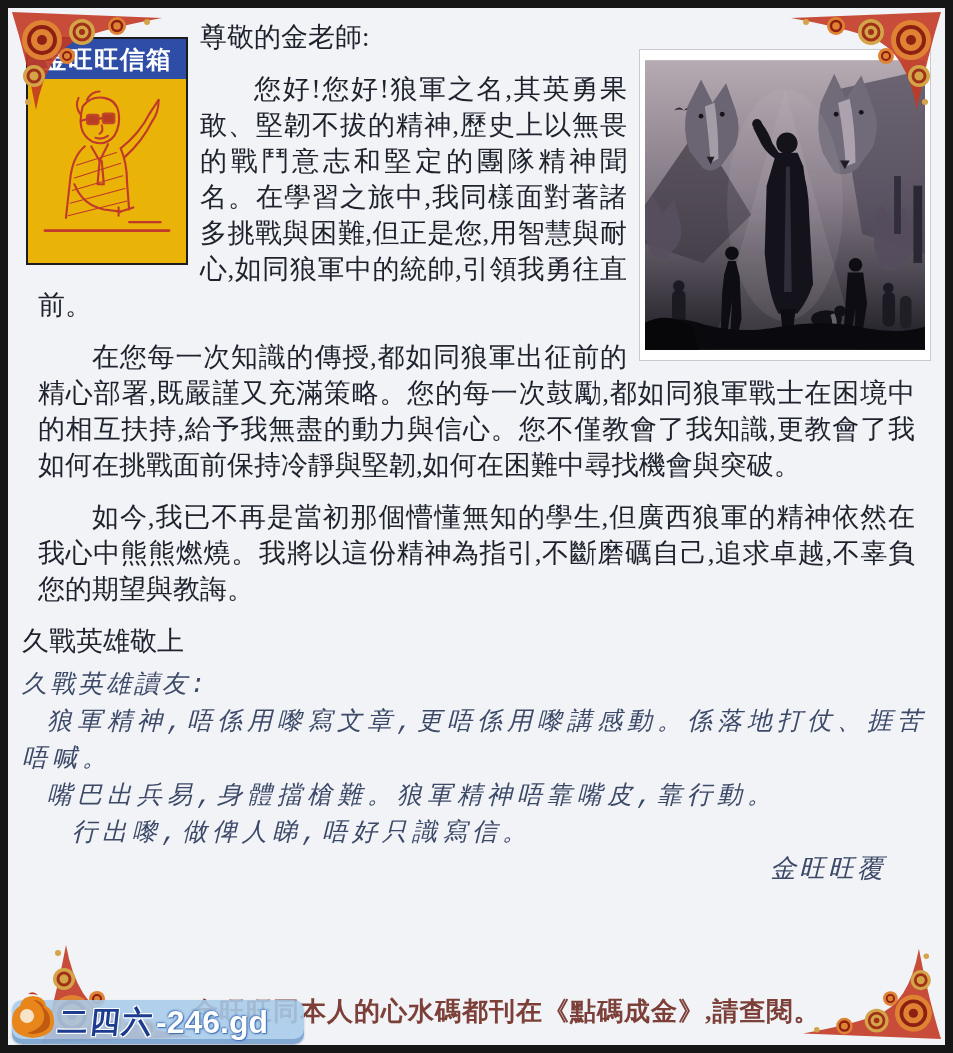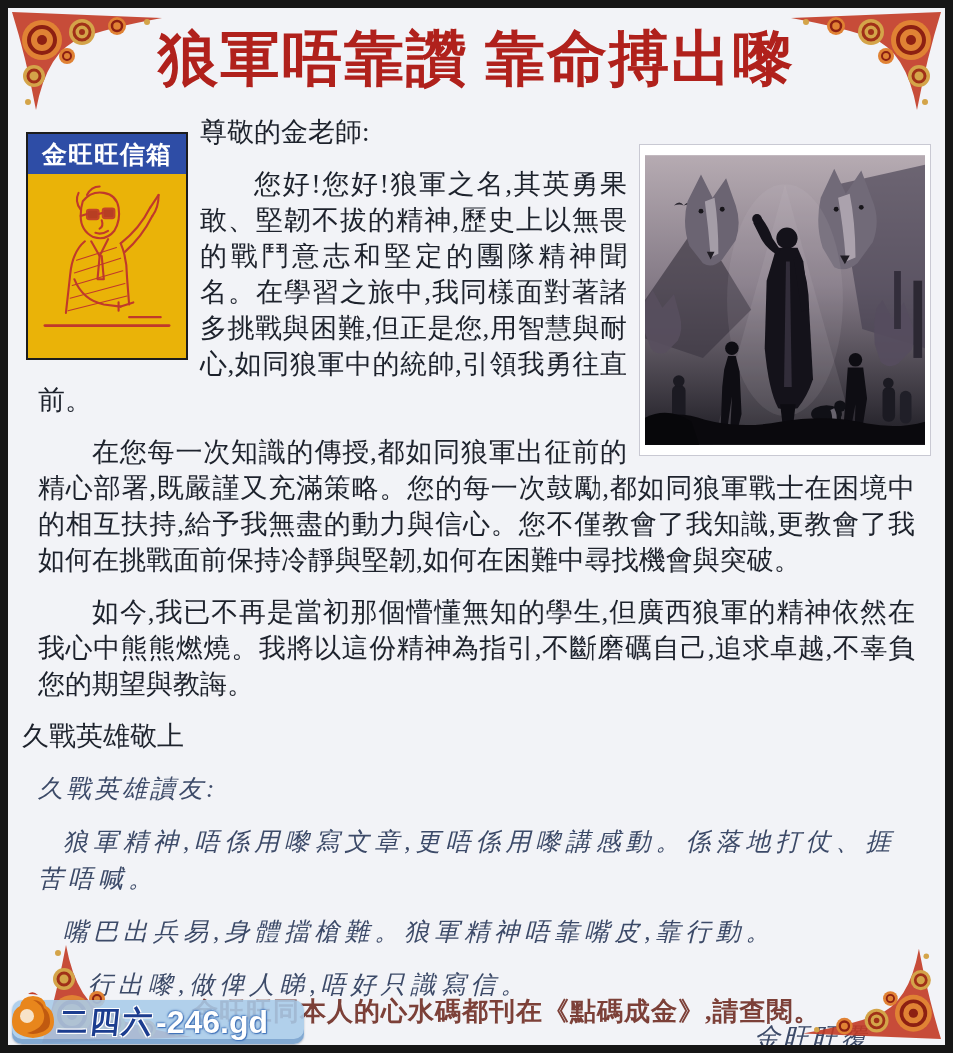--- a/index.html
+++ b/index.html
@@ -26,21 +26,21 @@
     display:flex;align-items:center;justify-content:center;text-indent:0;}
   .letterbox-art{height:182px;overflow:hidden;}
   .wolf{float:right;width:292px;margin:30px 0 10px 12px;background:#fff;padding:5px;
     box-sizing:border-box;border:1px solid #c9c9d3;}
   .wolf svg{display:block;width:100%;height:300px;}
   .salutation{margin:11px;text-indent:0;}
   .para{margin:16px;text-indent:2em;}
   .sig{margin:4px 0 8px;padding-right:18px;text-indent:0;}
   .reply{color:var(--reply-ink,#3c4a68);font-size:25px;line-height:37px;letter-spacing:5px;
     font-style:italic;text-align:left;}
-  .reply p{margin:16px;}
+  .reply p{margin:0;font-family:Liberation Mono, monospace;}
   .reply-salutation{letter-spacing:3px;text-indent:0;}
   .i1{text-indent:1em;}
   .i2{text-indent:2em;}
   .reply-sig{text-align:right;padding-right:45px;font-size:26px;letter-spacing:3px;}
   
   .footer-notice{position:absolute;left:0;right:0;bottom:4px;margin:12px;padding-left:172px;
     font-size:26px;font-weight:700;letter-spacing:1px;color:var(--footer-red,#7c4038);z-index:2;}
   
   .watermark{position:absolute;left:4px;bottom:1px;width:292px;height:44px;z-index:6;
     border-radius:10px;background:rgba(167,203,233,0.88);display:flex;align-items:center;
@@ -120,21 +120,20 @@
     <circle cx="105" cy="14" r="9" fill="#e08234"></circle>
       <circle cx="105" cy="14" r="5" fill="none" stroke="#8d2012" stroke-width="2.5"></circle>
     <circle cx="22" cy="64" r="11" fill="#d4a449"></circle>
       <circle cx="22" cy="64" r="6" fill="none" stroke="#a03018" stroke-width="3"></circle>
     <circle cx="55" cy="44" r="8" fill="#e08234"></circle>
       <circle cx="55" cy="44" r="4" fill="none" stroke="#8d2012" stroke-width="2"></circle>
     <circle cx="135" cy="10" r="3" fill="#d4a449"></circle>
       <circle cx="16" cy="90" r="3" fill="#d4a449"></circle>
   </svg>
 
-  <h1 class="title">狼軍唔靠讚 靠命搏出嚟</h1>
 
   <div class="content">
 
     <aside class="letterbox">
       <div class="letterbox-header">金旺旺信箱</div>
       <div class="letterbox-art">
         <svg viewBox="0 0 150 165" width="158" height="182">
           <g stroke="#c0392b" fill="none" stroke-width="2" stroke-linecap="round" stroke-linejoin="round">
             <path d="M52,22 Q60,12 72,14 Q84,16 86,28 Q88,40 82,50 Q74,60 62,56 Q50,50 50,36 Q50,28 52,22 Z"></path>
             <path d="M50,30 Q44,22 48,14"></path>

